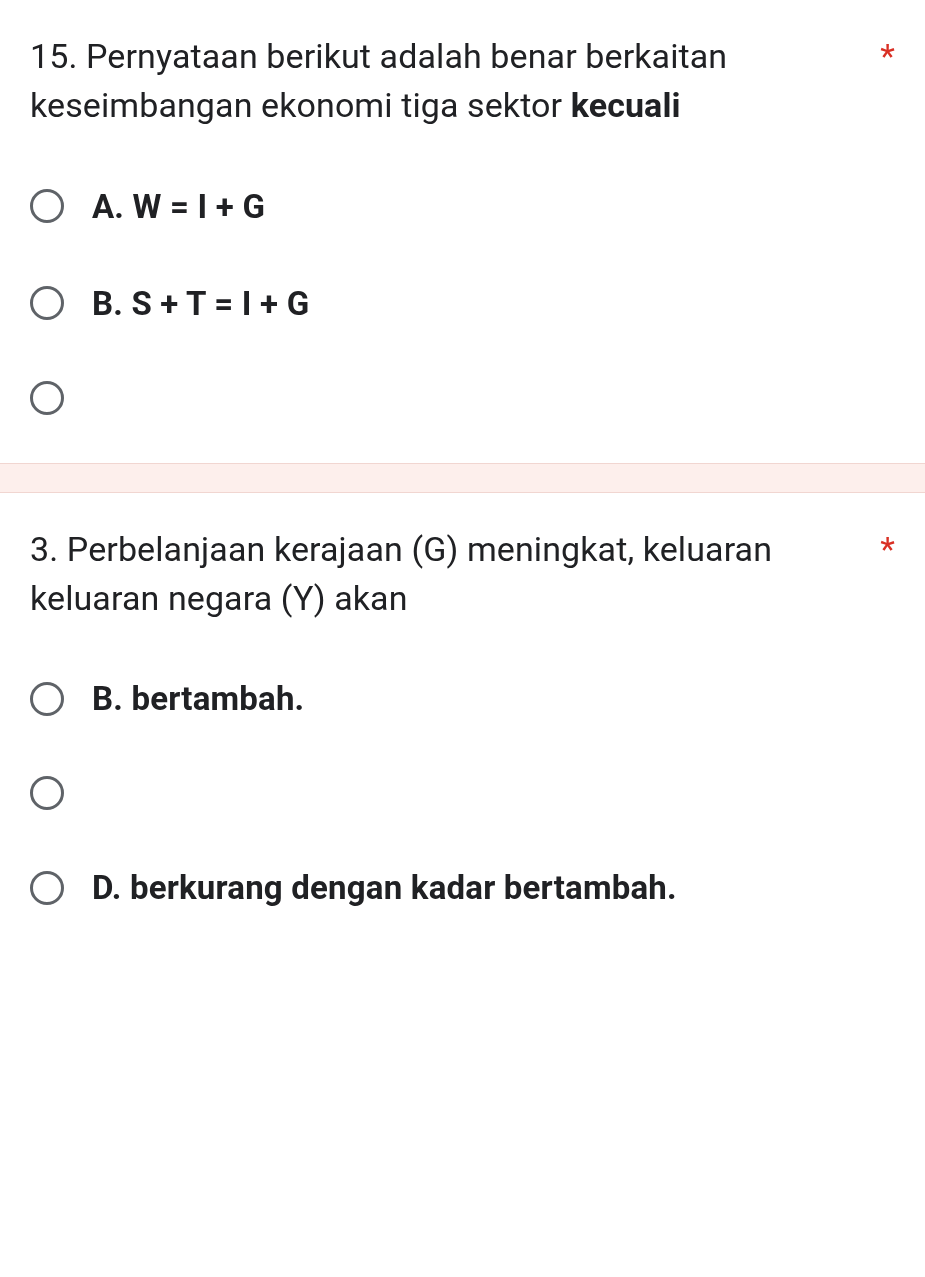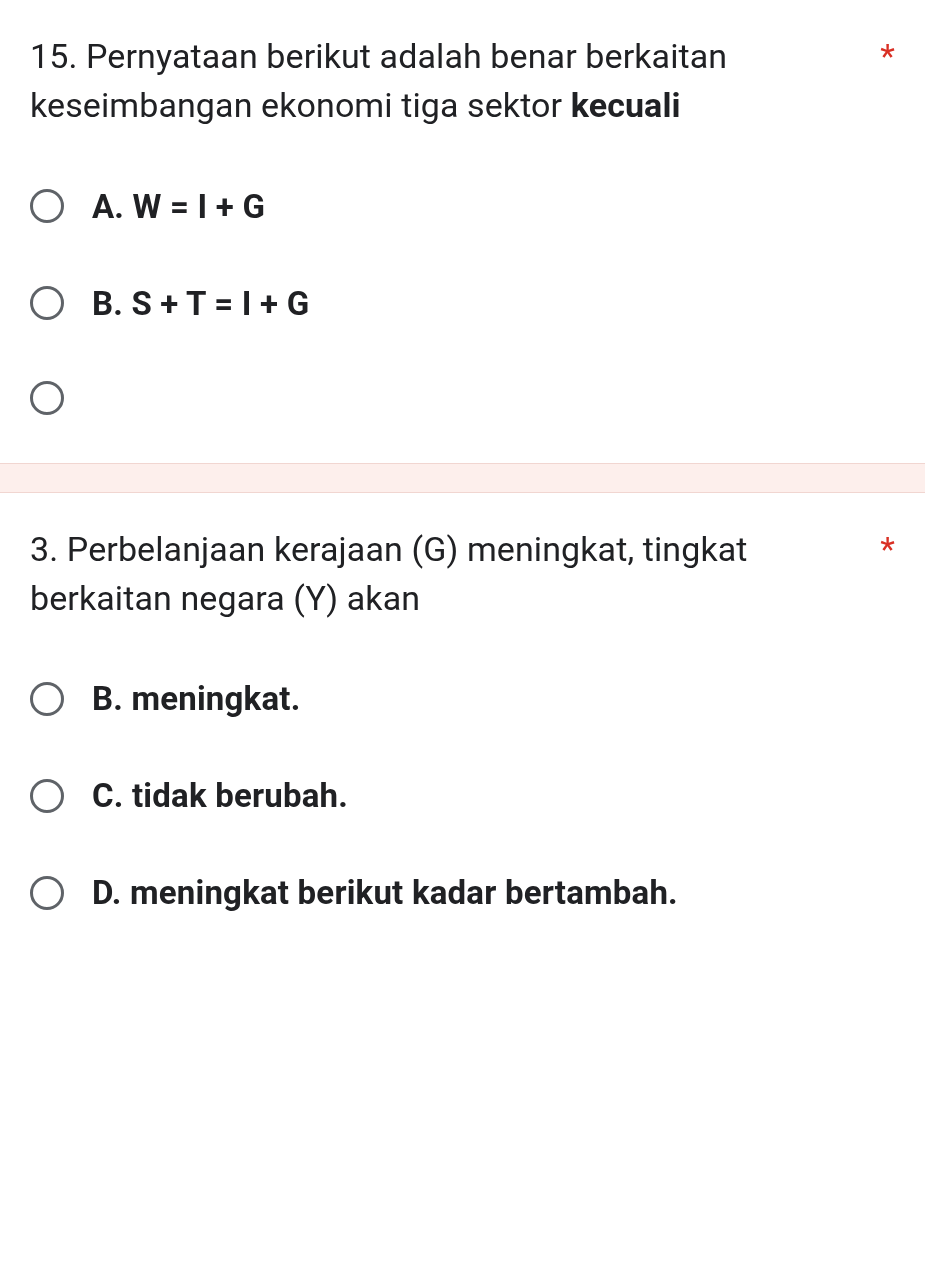--- a/index.html
+++ b/index.html
@@ -90,31 +90,30 @@
     </label>
   </div>
 </div>
 
 <div class="divider"></div>
 
 <div class="question-block">
   <div class="question-header">
     <div class="question-text">
       <span>3.</span>
-      <span>Perbelanjaan kerajaan (G) meningkat, tingkat berkaitan negara (Y) akan</span><span class="bold"></span>
+      <span>Perbelanjaan kerajaan (G) meningkat, keluaran keluaran negara (Y) akan</span><span class="bold"></span>
     </div>
     <div class="required">*</div>
   </div>
   <div class="options">
     <label class="option">
       <span class="radio"></span>
-      <span class="option-label">B.  meningkat.</span>
+      <span class="option-label">B.  bertambah.</span>
     </label>
     <label class="option">
       <span class="radio"></span>
-      <span class="option-label">C.  tidak berubah.</span>
     </label>
     <label class="option">
       <span class="radio"></span>
-      <span class="option-label">D.  meningkat berikut kadar bertambah.</span>
+      <span class="option-label">D.  berkurang dengan kadar bertambah.</span>
     </label>
   </div>
 </div>
 
 </body></html>

